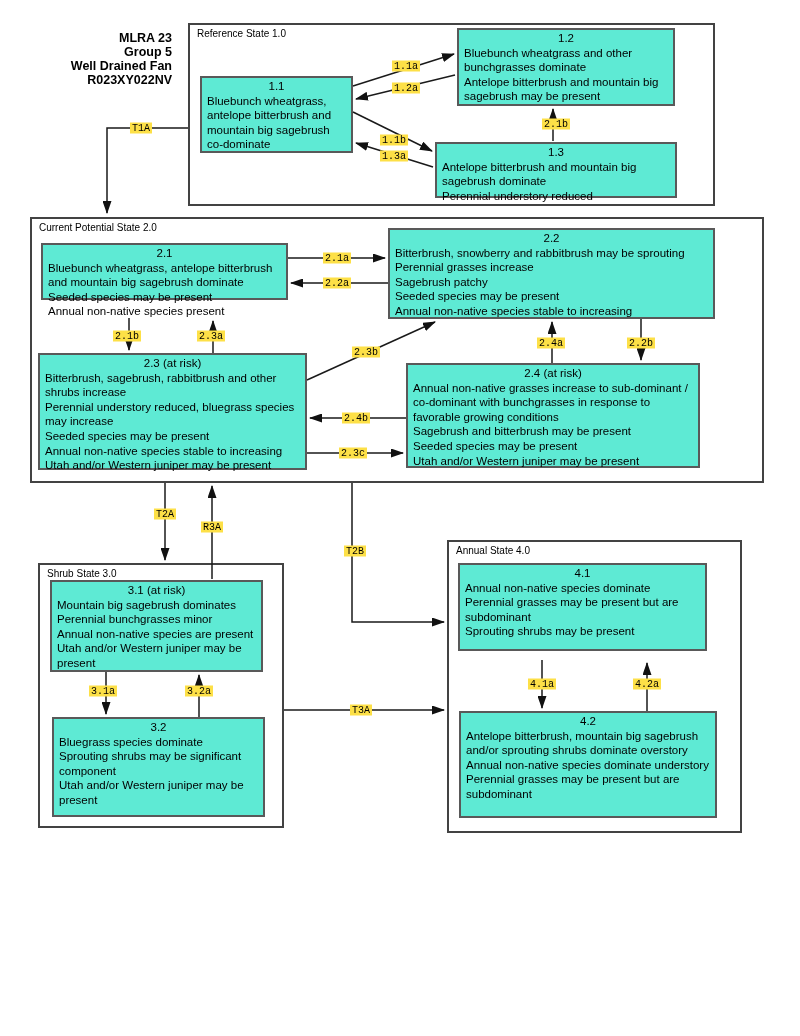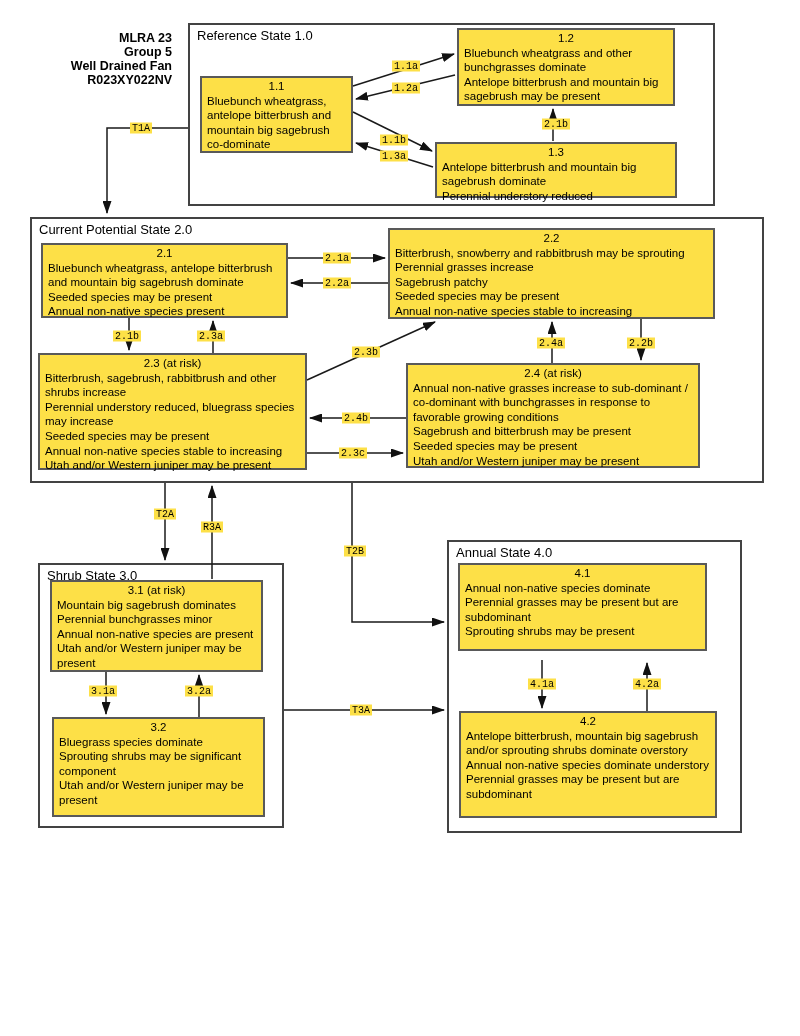--- a/index.html
+++ b/index.html
@@ -9,24 +9,24 @@
     font-family:"Liberation Sans",sans-serif;color:#000;
   }
   .hdr{
     position:absolute;left:22px;top:31px;width:150px;text-align:right;
     font-weight:bold;font-size:12.5px;line-height:14px;
   }
   .state{
     position:absolute;border:2px solid #434343;background:#fff;box-sizing:border-box;z-index:1;
   }
   .state-label{
-    position:absolute;top:3px;left:7px;font-size:13px;white-space:nowrap;
+    position:absolute;top:3px;left:7px;font-size:10px;white-space:nowrap;
   }
   .cbox{
-    position:absolute;border:2px solid #595959;background:#fde047;box-sizing:border-box;z-index:2;
+    position:absolute;border:2px solid #595959;background:#5eead4;box-sizing:border-box;z-index:2;
     font-size:11.5px;line-height:14.6px;padding:1px 5px 2px 5px;
   }
   .bt{text-align:center;}
   .bl{text-align:left;}
   .wires{position:absolute;left:0;top:0;z-index:5;pointer-events:none;}
   .wires line,.wires polyline{stroke:#1a1a1a;stroke-width:1.5;fill:none;}
   .albl{
     position:absolute;z-index:6;background:#fde047;padding:0 2px;font-size:10px;
     transform:translate(-50%,-50%);white-space:nowrap;font-family:Liberation Mono, monospace;
   }
@@ -66,21 +66,21 @@
     <div class="bl">Bluebunch wheatgrass and other bunchgrasses dominate</div>
     <div class="bl">Antelope bitterbrush and mountain big sagebrush may be present</div>
   </div>
 
   <div class="cbox" style="left:435px;top:142px;width:242px;height:56px">
     <div class="bt">1.3</div>
     <div class="bl">Antelope bitterbrush and mountain big sagebrush dominate</div>
     <div class="bl">Perennial understory reduced</div>
   </div>
 
-  <div class="cbox" style="left:41px;top:243px;width:247px;height:75px">
+  <div class="cbox" style="left:41px;top:243px;width:247px;height:57px">
     <div class="bt">2.1</div>
     <div class="bl">Bluebunch wheatgrass, antelope bitterbrush and mountain big sagebrush dominate</div>
     <div class="bl">Seeded species may be present</div>
     <div class="bl">Annual non-native species present</div>
   </div>
 
   <div class="cbox" style="left:388px;top:228px;width:327px;height:91px">
     <div class="bt">2.2</div>
     <div class="bl">Bitterbrush, snowberry and rabbitbrush may be sprouting</div>
     <div class="bl">Perennial grasses increase</div>

